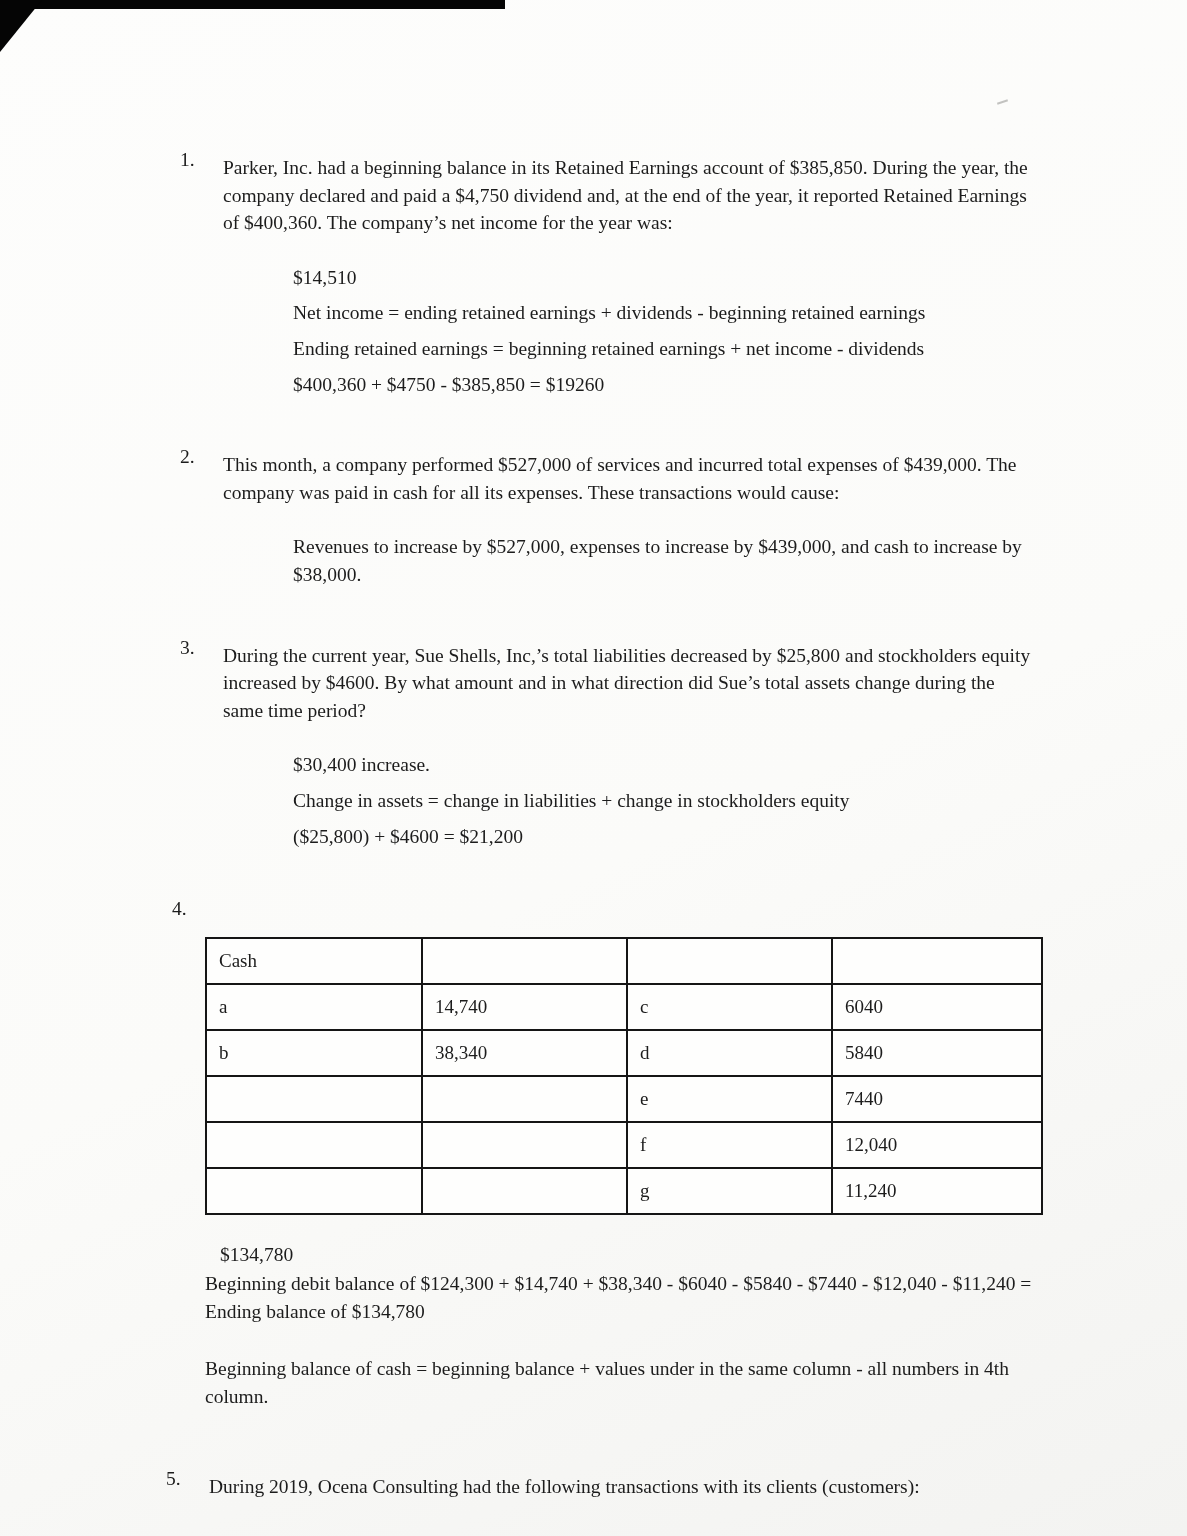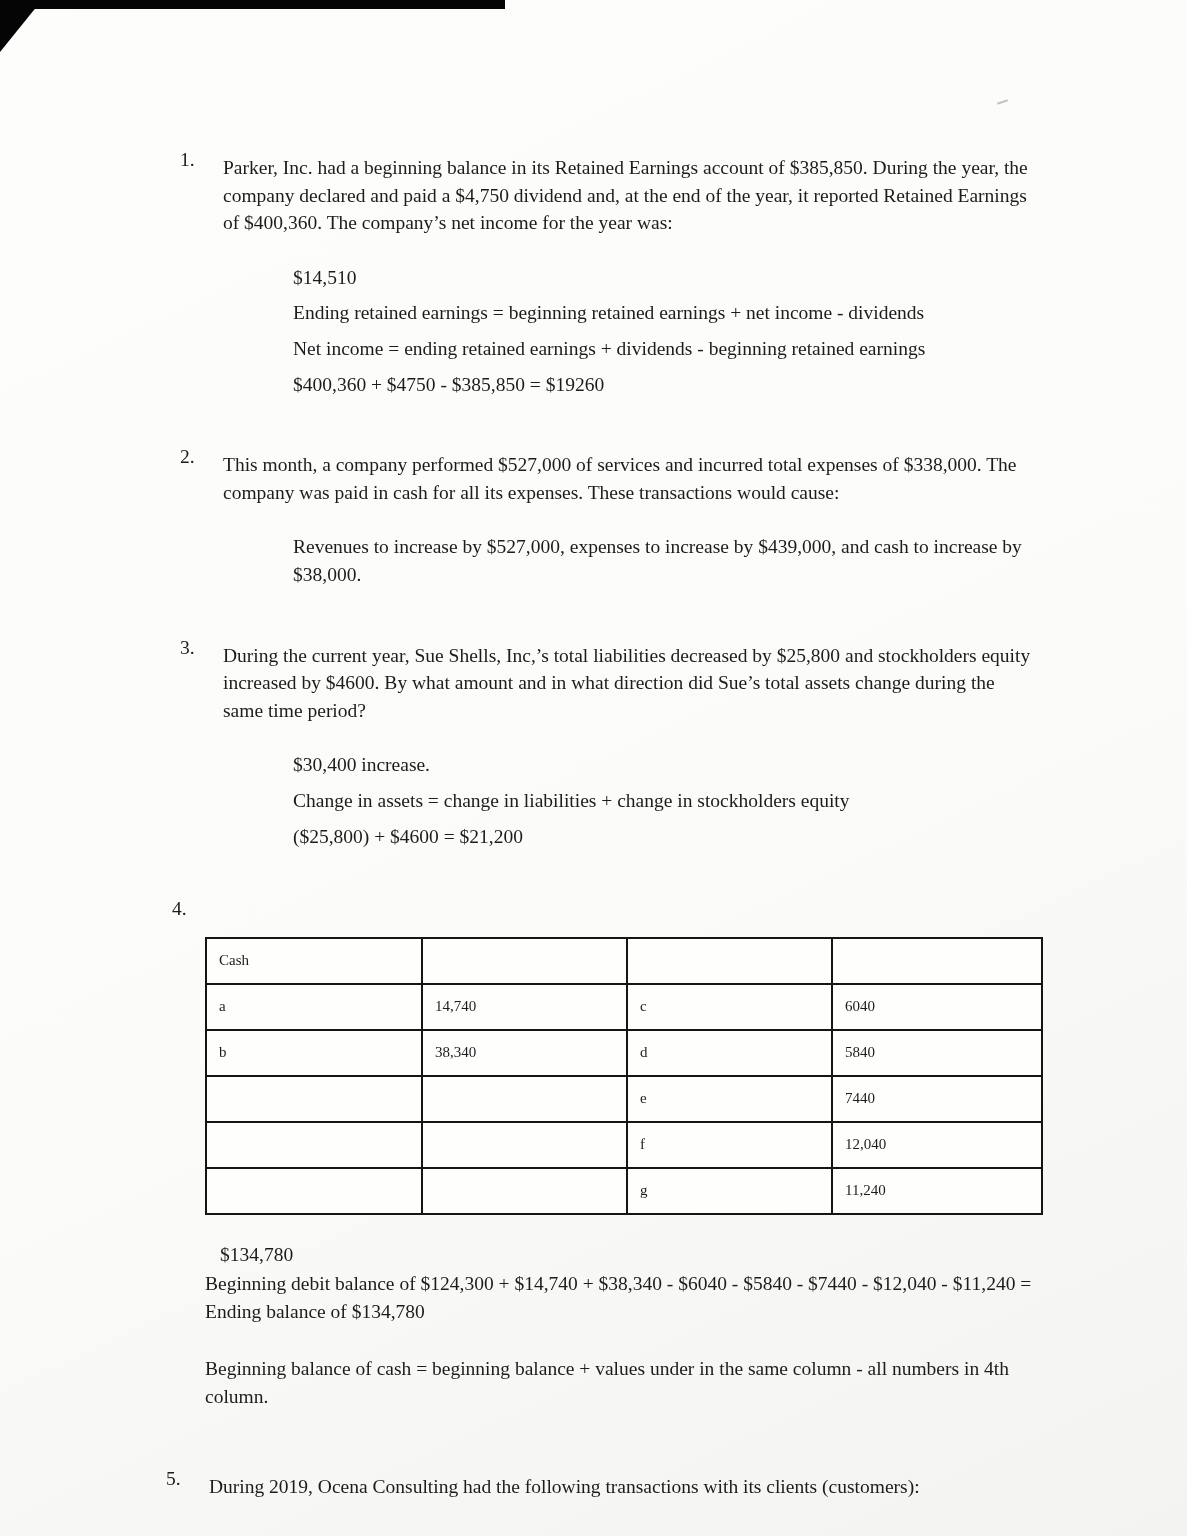--- a/index.html
+++ b/index.html
@@ -50,21 +50,21 @@
     border-collapse: collapse;
     table-layout: fixed;
     width: 836px;
     margin: 14px 0 0 25px;
     background: #fefefd;
   }
   .cash-table td {
     border: 2px solid #151515;
     height: 46px;
     padding: 4px 12px;
-    font-size: 15px;
+    font-size: 19px;
     vertical-align: middle;
     overflow: hidden;
     white-space: nowrap;
   }
   .col-1 { width: 216px; }
   .col-2 { width: 205px; }
   .col-3 { width: 205px; }
   .col-4 { width: 210px; }
   .table-answer-result { margin: 26px 0 2px 40px; }
   .table-answer-expl { margin: 2px 0 0 25px; }
@@ -82,31 +82,31 @@
   <div class="pencil-mark"></div>
 
   <div class="content">
 
     <div class="question">
       <span class="qnum">1.</span>
       <div class="qbody">
         <p class="qtext">Parker, Inc. had a beginning balance in its Retained Earnings account of $385,850. During the year, the company declared and paid a $4,750 dividend and, at the end of the year, it reported Retained Earnings of $400,360. The company’s net income for the year was:</p>
         <div class="answer">
           <p>$14,510</p>
+          <p>Net income = ending retained earnings + dividends - beginning retained earnings</p>
           <p>Ending retained earnings = beginning retained earnings + net income - dividends</p>
-          <p>Net income = ending retained earnings + dividends - beginning retained earnings</p>
           <p>$400,360 + $4750 - $385,850 = $19260</p>
         </div>
       </div>
     </div>
 
     <div class="question">
       <span class="qnum">2.</span>
       <div class="qbody">
-        <p class="qtext">This month, a company performed $527,000 of services and incurred total expenses of $338,000. The company was paid in cash for all its expenses. These transactions would cause:</p>
+        <p class="qtext">This month, a company performed $527,000 of services and incurred total expenses of $439,000. The company was paid in cash for all its expenses. These transactions would cause:</p>
         <div class="answer">
           <p>Revenues to increase by $527,000, expenses to increase by $439,000, and cash to increase by $38,000.</p>
         </div>
       </div>
     </div>
 
     <div class="question">
       <span class="qnum">3.</span>
       <div class="qbody">
         <p class="qtext">During the current year, Sue Shells, Inc,’s total liabilities decreased by $25,800 and stockholders equity increased by $4600. By what amount and in what direction did Sue’s total assets change during the same time period?</p>

